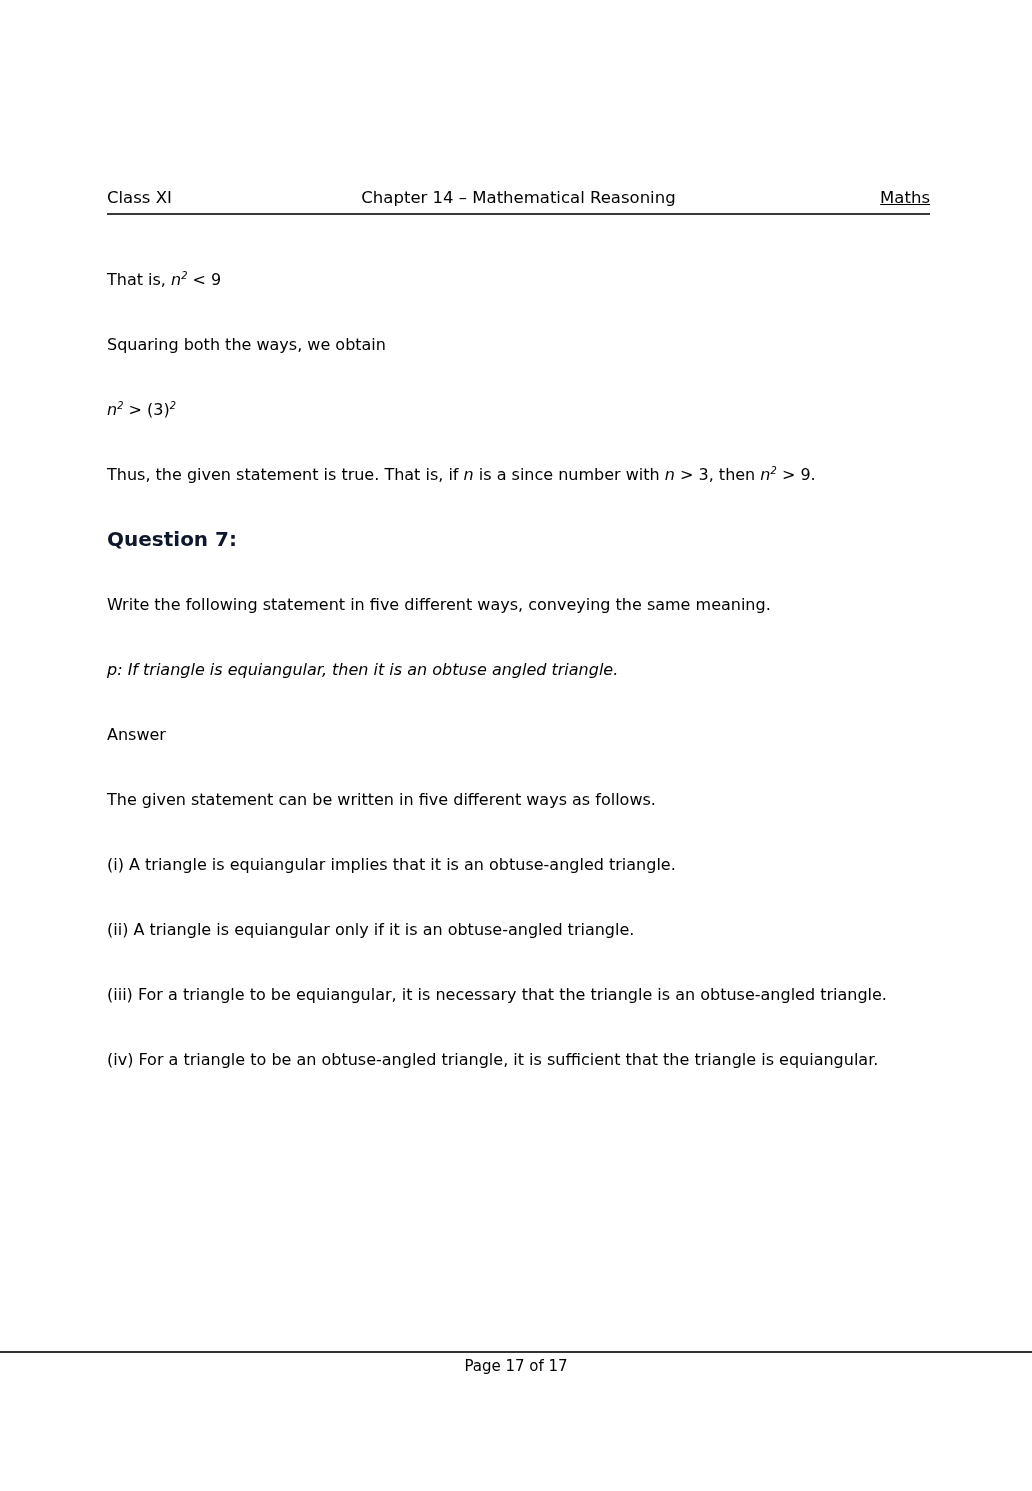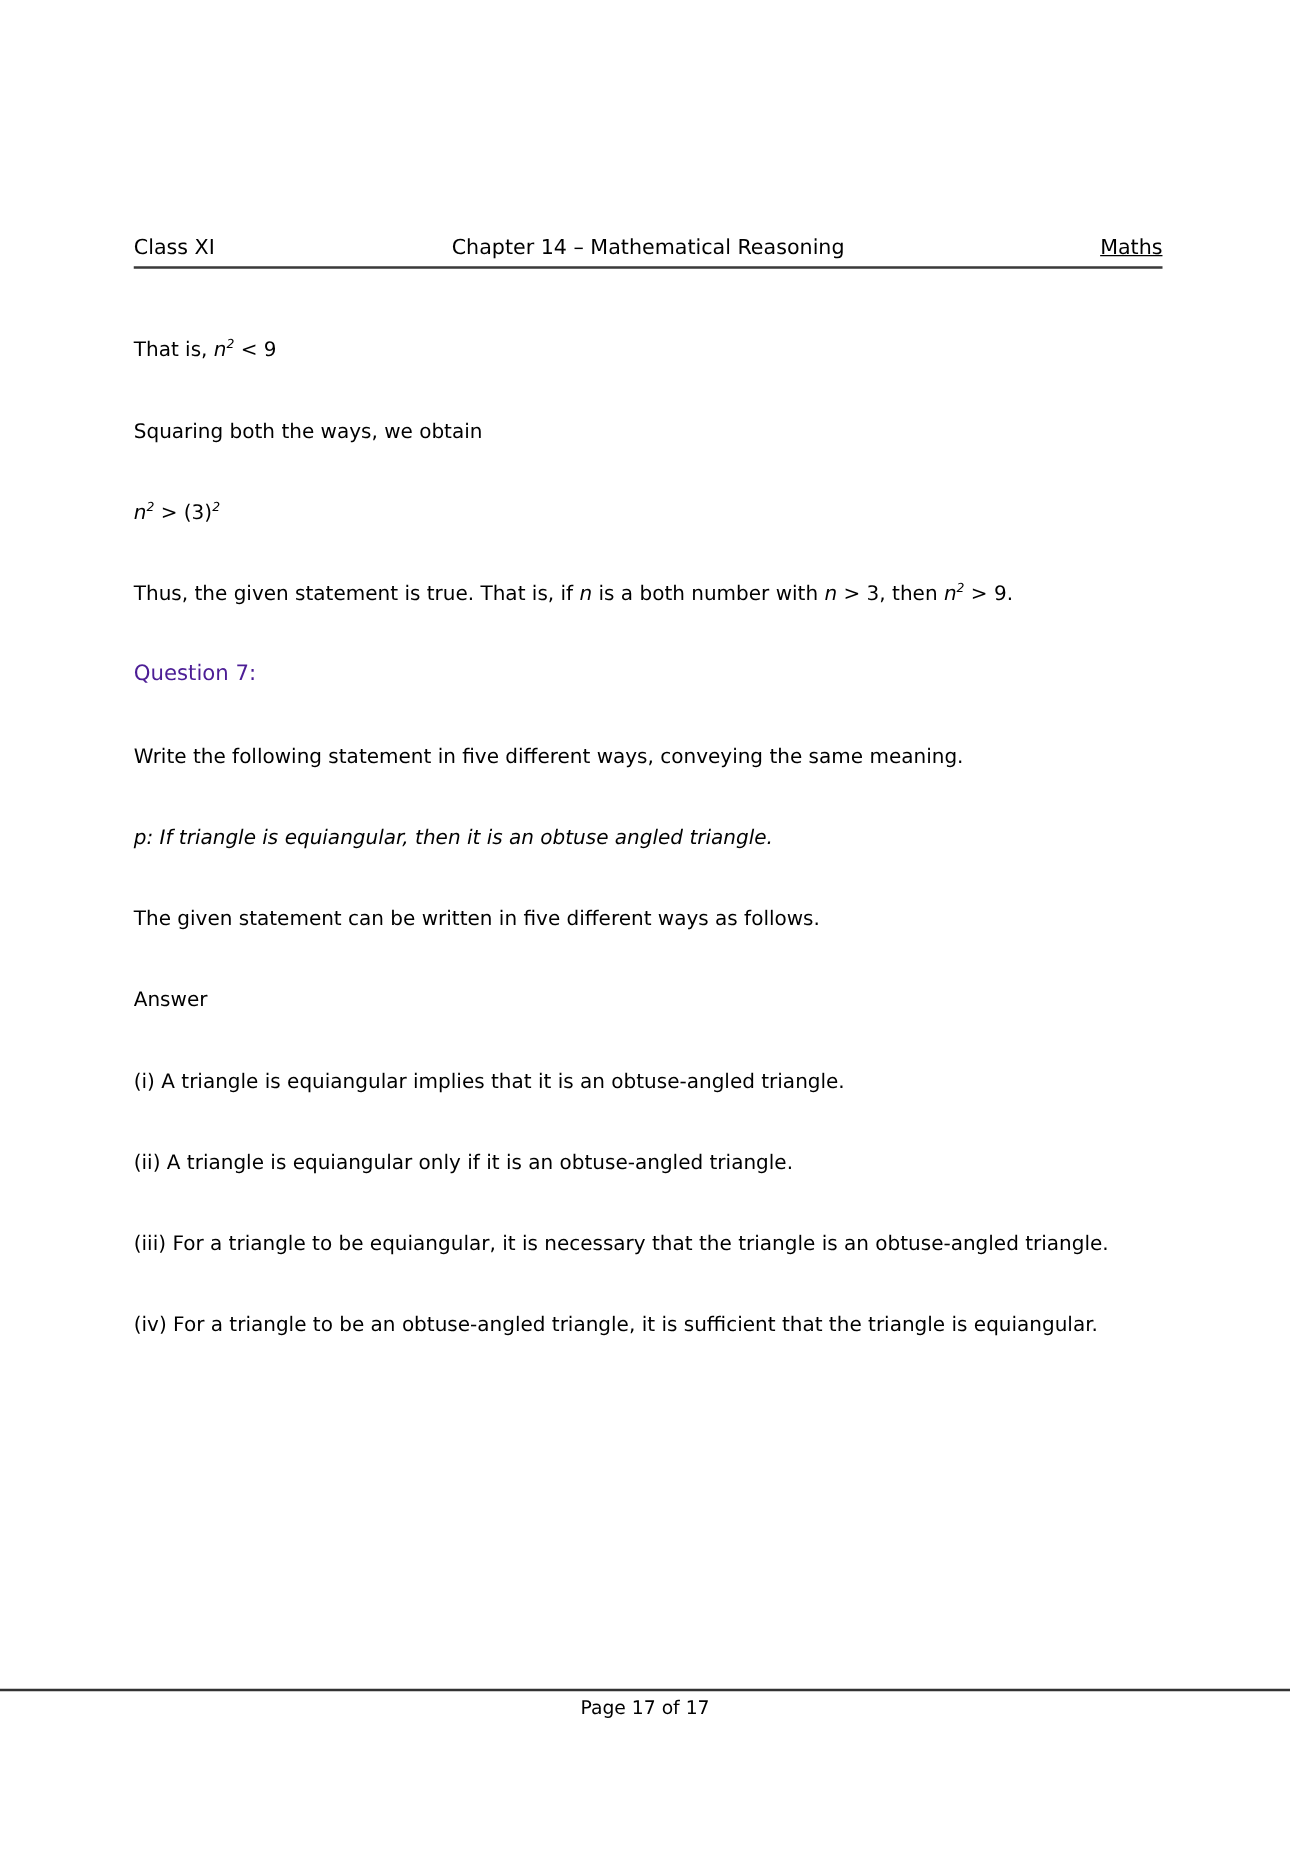--- a/index.html
+++ b/index.html
@@ -34,24 +34,24 @@
     top: 231px;
     width: 826px;
   }
   .line {
     font-size: 16px;
     line-height: 33px;
     color: #000000;
     margin-top: 32px;
   }
   .question-heading {
-    font-size: 17px;
+    font-size: 20px;
     line-height: 33px;
-    font-weight: normal;
-    color: #4c1d95;
+    font-weight: bold;
+    color: #0f172a;
   }
   .gap { height: 32px; }
   .it { font-style: italic; }
   sup {
     font-size: 0.62em;
     font-style: italic;
     line-height: 0;
     vertical-align: super;
   }
   .footer {
@@ -77,27 +77,27 @@
   <div class="header">
     <span class="h-left">Class XI</span>
     <span class="h-center">Chapter 14 – Mathematical Reasoning</span>
     <span class="h-right">Maths</span>
   </div>
 
   <div class="content">
       <p class="line"><span>That is, </span><span class="it">n</span><sup>2</sup><span> &lt; 9</span></p>
       <p class="line"><span>Squaring both the ways, we obtain</span></p>
       <p class="line"><span class="it">n</span><sup>2</sup><span> &gt; (3)</span><sup>2</sup></p>
-      <p class="line"><span>Thus, the given statement is true. That is, if </span><span class="it">n</span><span> is a both number with </span><span class="it">n</span><span> &gt; 3, then </span><span class="it">n</span><sup>2</sup><span> &gt; 9.</span></p>
+      <p class="line"><span>Thus, the given statement is true. That is, if </span><span class="it">n</span><span> is a since number with </span><span class="it">n</span><span> &gt; 3, then </span><span class="it">n</span><sup>2</sup><span> &gt; 9.</span></p>
       <div class="gap"></div>
       <p class="question-heading"><span>Question 7:</span></p>
       <p class="line"><span>Write the following statement in five different ways, conveying the same meaning.</span></p>
       <p class="line"><span class="it">p: If triangle is equiangular, then it is an obtuse angled triangle.</span></p>
+      <p class="line"><span>Answer</span></p>
       <p class="line"><span>The given statement can be written in five different ways as follows.</span></p>
-      <p class="line"><span>Answer</span></p>
       <p class="line"><span>(i) A triangle is equiangular implies that it is an obtuse-angled triangle.</span></p>
       <p class="line"><span>(ii) A triangle is equiangular only if it is an obtuse-angled triangle.</span></p>
       <p class="line"><span>(iii) For a triangle to be equiangular, it is necessary that the triangle is an obtuse-angled triangle.</span></p>
       <p class="line"><span>(iv) For a triangle to be an obtuse-angled triangle, it is sufficient that the triangle is equiangular.</span></p>
     </div>
 
   <div class="footer">
     <span class="page-label">Page 17 of 17</span>
   </div>
 

